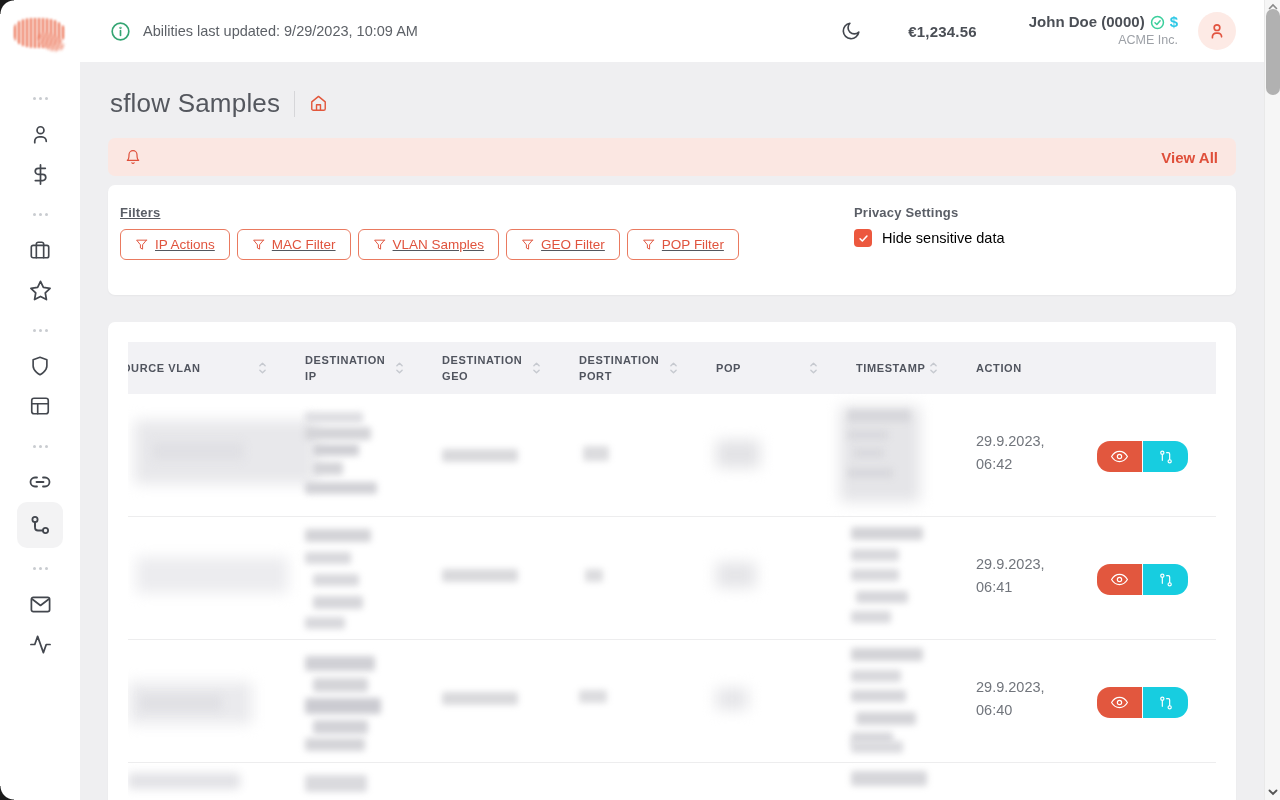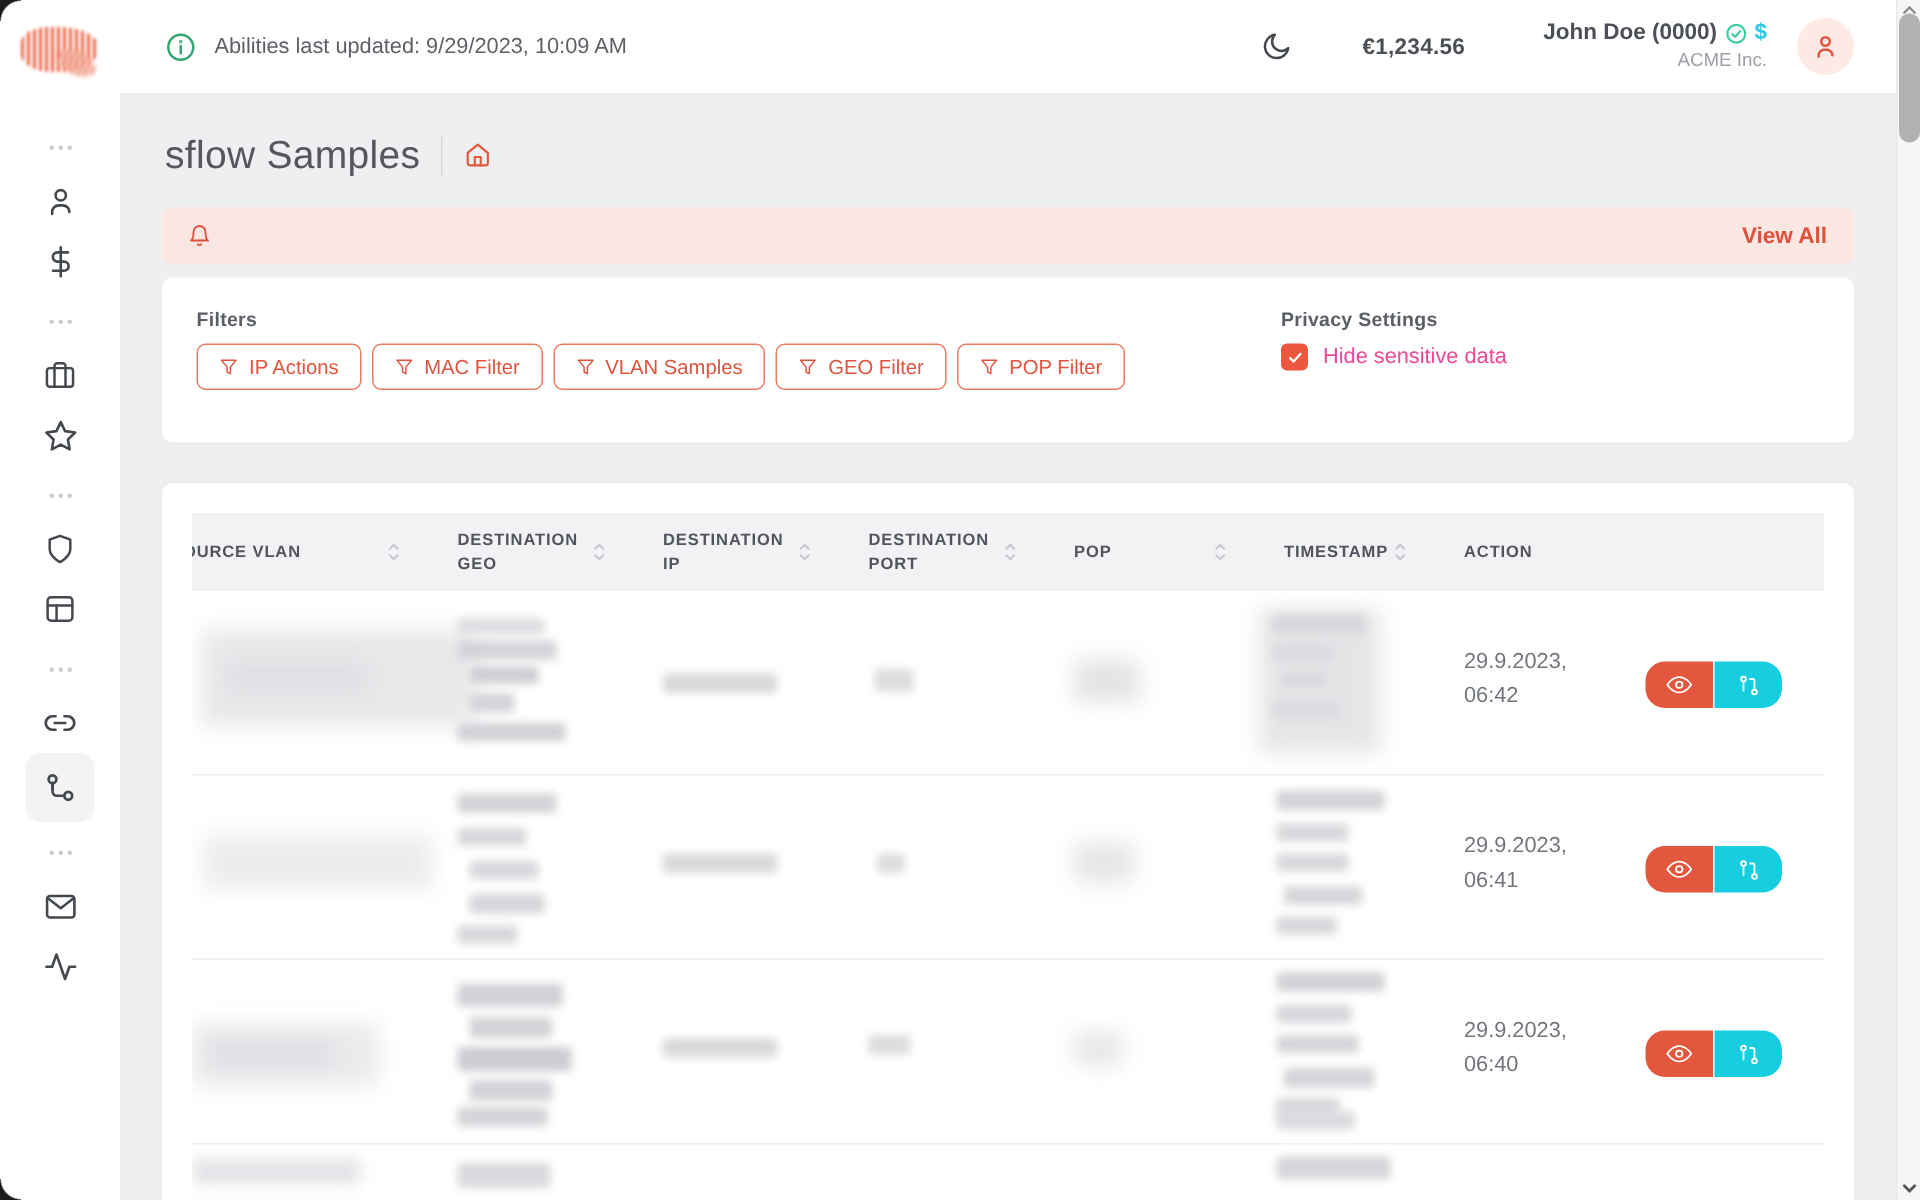--- a/index.html
+++ b/index.html
@@ -66,29 +66,29 @@
 
   .banner { background:#fbe7e2; border-radius:7px; height:38px; display:flex; align-items:center;
             padding:0 18px 0 17px; margin-bottom:9px; }
   .banner .bell { color:#df4f3a; display:flex; margin-right:9px; }
   .banner .msg { color:#df4f3a; font-size:14px; font-weight:bold; letter-spacing:.1px; }
   .banner .view-all { margin-left:auto; color:#df4f3a; font-size:15px; font-weight:bold; cursor:pointer; }
 
   .filters-card { background:#fff; border-radius:7px; height:110px; position:relative;
                   box-shadow:0 1px 2px rgba(0,0,0,.04); margin-bottom:27px; }
   .sec-label { font-size:13px; font-weight:bold; color:#5a5e66; letter-spacing:.2px; }
-  .filters-area { position:absolute; left:23px; top:20px; }
+  .filters-area { position:absolute; left:12px; top:20px;text-decoration:underline; }
   .filter-btns { display:flex; gap:7px; margin-top:9px; }
   .filter-btn { display:flex; align-items:center; gap:7px; height:31px; padding:0 14px;
                 border:1px solid #ea7a60; border-radius:6px; background:#fff; color:#e0543e;
                 font-size:13.5px; font-family:inherit; cursor:pointer; }
   .privacy-area { position:absolute; left:746px; top:20px; }
   .privacy-row { display:flex; align-items:center; gap:10px; margin-top:9px; }
   .checkbox { width:18px; height:18px; border-radius:4px; background:#ec583e; display:flex; align-items:center; justify-content:center; cursor:pointer; flex:none; }
-  .privacy-row .cb-label { font-size:14.5px; color:#ec4899; }
+  .privacy-row .cb-label { font-size:14.5px; color:#000000; }
   .actions-area { position:absolute; left:929px; top:20px; }
   .run-btn { margin-top:9px; height:29px; padding:0 15px; background:#e0573e; color:#fff; border:none;
              border-radius:6px; font-size:13.5px; font-weight:bold; font-family:inherit; cursor:pointer; display:block; }
 
   
   .table-card { background:#fff; border-radius:7px 7px 0 0; padding:20px 20px 0 20px; height:560px;
                 box-shadow:0 1px 2px rgba(0,0,0,.04); }
   .table-wrap { overflow:hidden; position:relative; }
   .thead, .trow { display:grid; grid-template-columns:177px 137px 137px 137px 140px 120px 121px 119px; }
   .thead { background:#f2f2f5; height:52px; align-items:center; }
@@ -326,28 +326,28 @@
 
       <div class="thead">
         <div class="th col-src">
             <span class="hlabel">SOURCE VLAN</span>
             <svg class="sort" width="9" height="14" viewBox="0 0 10 16" fill="none" stroke="currentColor" stroke-width="1.6" stroke-linecap="round" stroke-linejoin="round">
               <polyline points="2 5.5 5 2.5 8 5.5"></polyline>
               <polyline points="2 10.5 5 13.5 8 10.5"></polyline>
             </svg>
           </div>
         <div class="th">
-            <span class="hlabel">DESTINATION GEO</span>
+            <span class="hlabel">DESTINATION IP</span>
             <svg class="sort" width="9" height="14" viewBox="0 0 10 16" fill="none" stroke="currentColor" stroke-width="1.6" stroke-linecap="round" stroke-linejoin="round">
               <polyline points="2 5.5 5 2.5 8 5.5"></polyline>
               <polyline points="2 10.5 5 13.5 8 10.5"></polyline>
             </svg>
           </div>
         <div class="th">
-            <span class="hlabel">DESTINATION IP</span>
+            <span class="hlabel">DESTINATION GEO</span>
             <svg class="sort" width="9" height="14" viewBox="0 0 10 16" fill="none" stroke="currentColor" stroke-width="1.6" stroke-linecap="round" stroke-linejoin="round">
               <polyline points="2 5.5 5 2.5 8 5.5"></polyline>
               <polyline points="2 10.5 5 13.5 8 10.5"></polyline>
             </svg>
           </div>
         <div class="th">
             <span class="hlabel">DESTINATION PORT</span>
             <svg class="sort" width="9" height="14" viewBox="0 0 10 16" fill="none" stroke="currentColor" stroke-width="1.6" stroke-linecap="round" stroke-linejoin="round">
               <polyline points="2 5.5 5 2.5 8 5.5"></polyline>
               <polyline points="2 10.5 5 13.5 8 10.5"></polyline>

